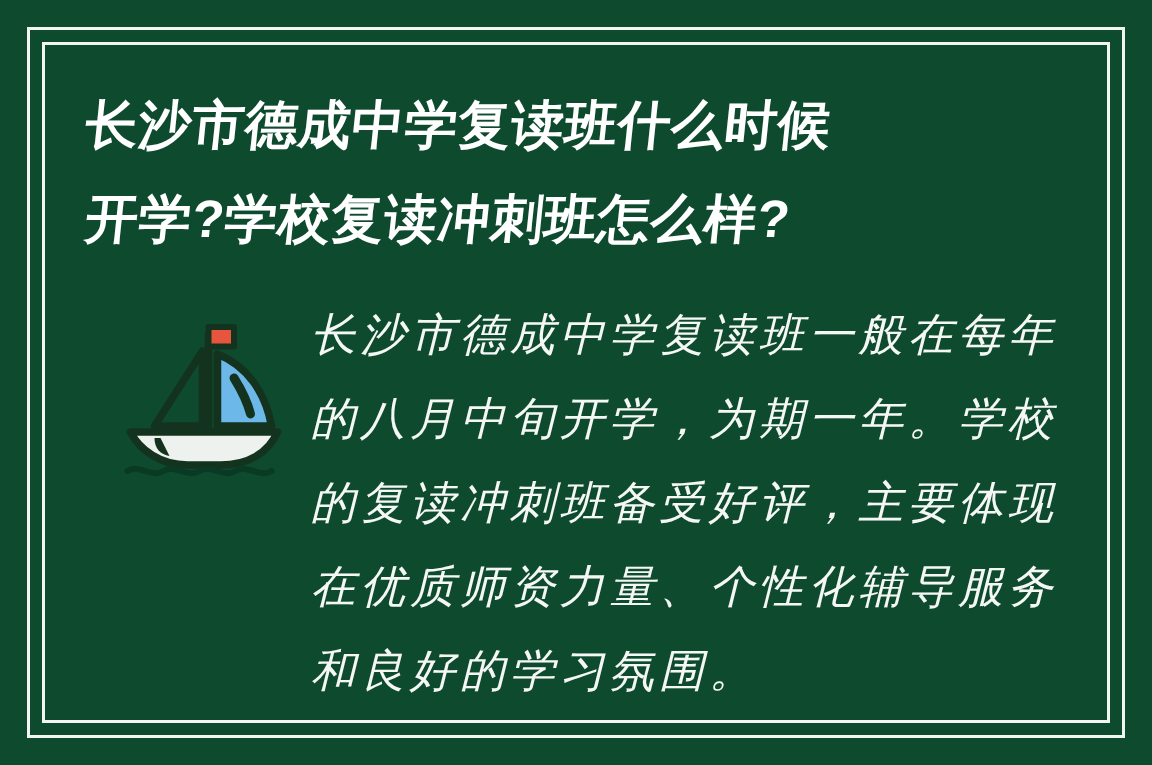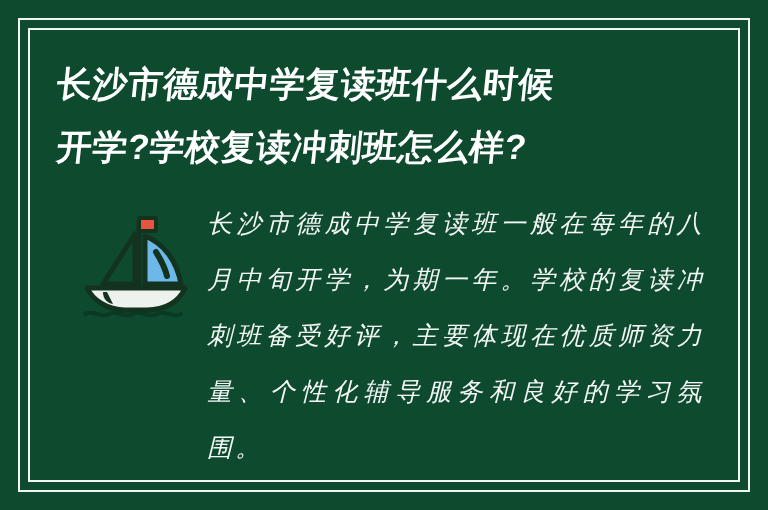--- a/index.html
+++ b/index.html
@@ -79,21 +79,21 @@
     flex: 0 0 150px;
     padding-top: 14px;
     display: flex;
     justify-content: center;
   }
 
   .bodytext {
     flex: 1 1 auto;
     color: #f4f7f4;
     font-family: "DejaVu Serif", "Liberation Serif", serif;
-    font-size: 25px;
+    font-size: 30px;
     line-height: 56px;
     letter-spacing: 3.2px;
     text-align: justify;
     font-style: italic;
     padding-right: 6px;
   }
 
   svg { display: block; }
 </style>
 </head>

